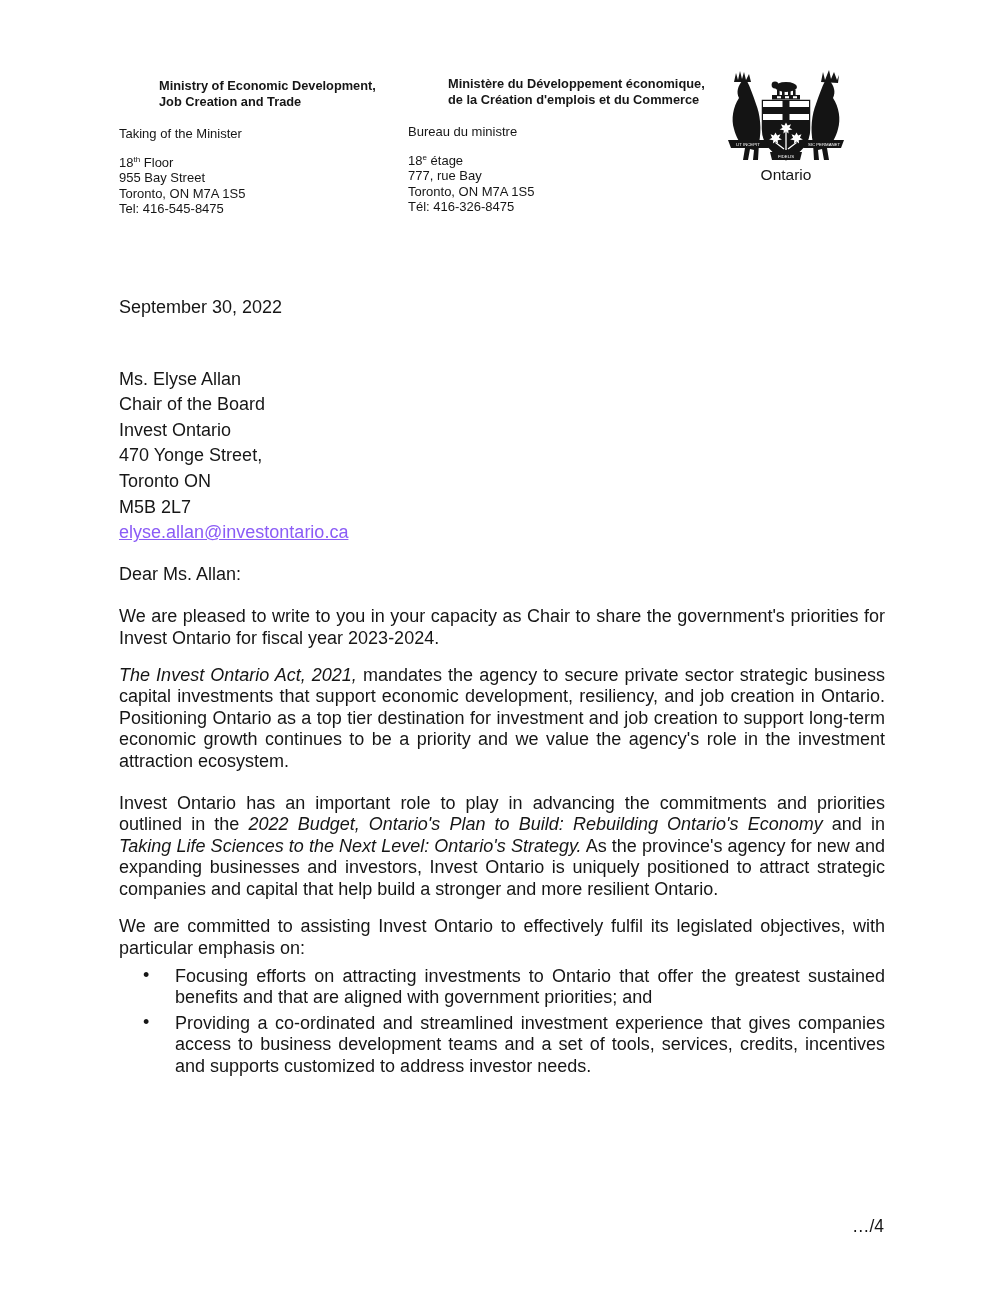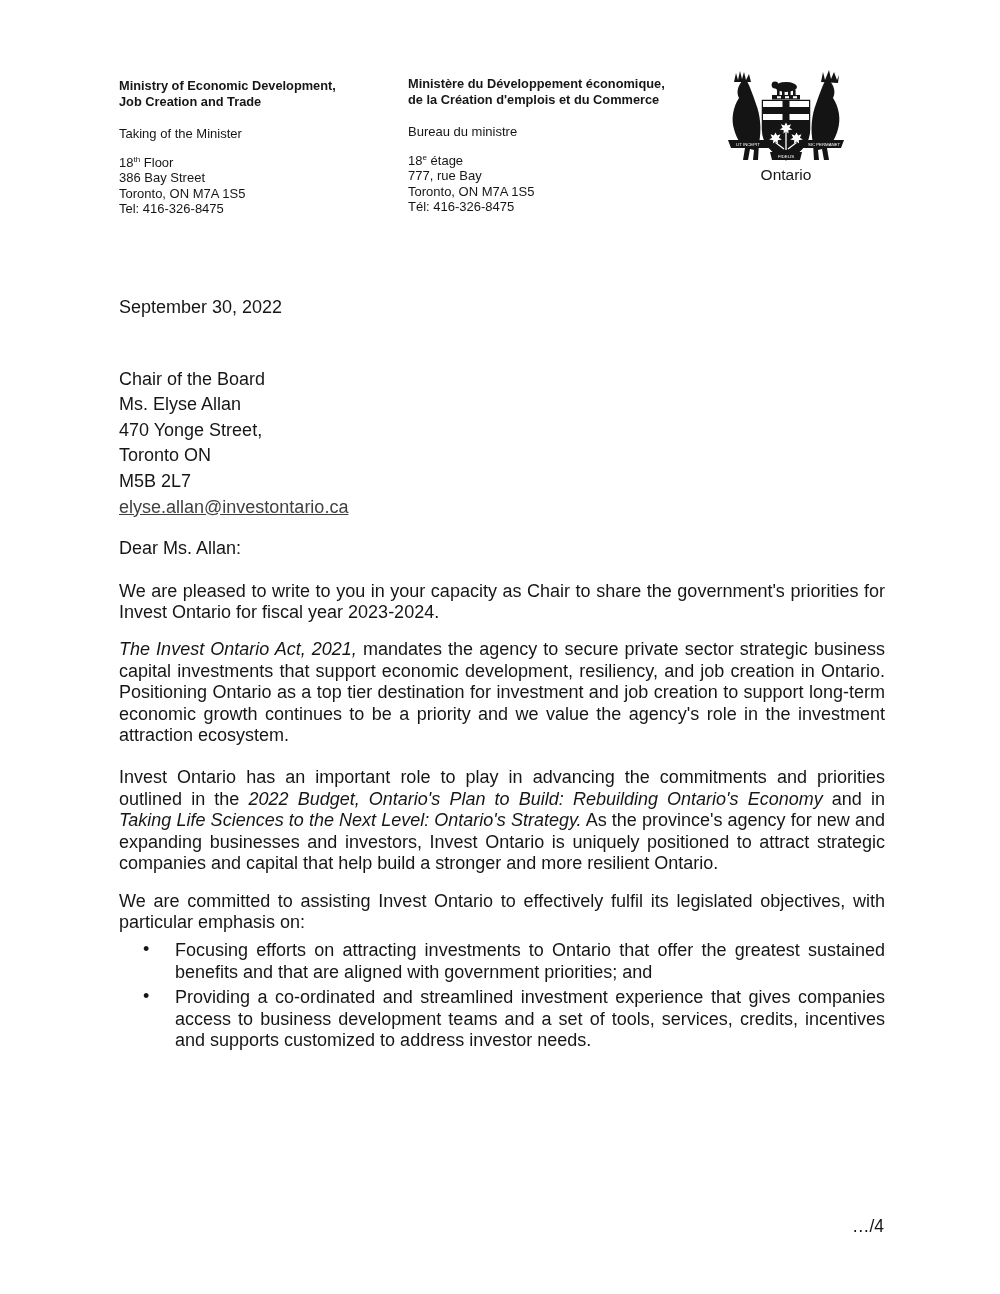--- a/index.html
+++ b/index.html
@@ -8,34 +8,34 @@
     width:1000px;height:1294px;
     background:#ffffff;
     color:#161616;
     font-family:"Liberation Sans", sans-serif;
     overflow:hidden;
   }
   
   .hdr-col{position:absolute;top:78px;font-size:13px;line-height:15.5px;}
   .hdr-en{left:119px;width:278px;}
   .hdr-fr{left:408px;width:300px;top:76px;}
-  .hdr-bold{font-weight:bold;font-size:12.8px;line-height:16px;}
+  .hdr-bold{font-weight:bold;font-size:12.8px;line-height:16px;margin-left:40px;}
   .hdr-office{margin-top:16px;}
   .hdr-addr{margin-top:13px;}
   sup{font-size:0.62em;line-height:0;vertical-align:super;}
   .logo{position:absolute;left:725px;top:68px;width:122px;}
   .logo svg{display:block;width:122px;height:118px;}
   
   .body-block{
     position:absolute;left:119px;top:297px;width:766px;
     font-size:18px;line-height:21.6px;
   }
   .date-line{margin:0;}
   .addr{margin-top:48px;line-height:25.6px;}
-  .addr .email a{color:#404040;text-decoration:underline;cursor:pointer;text-align:right;}
+  .addr .email a{color:#8b5cf6;text-decoration:underline;cursor:pointer;text-align:right;}
   .salutation{margin-top:18px;}
   p.para{margin:21px 0 0 0;text-align:justify;}
   p#p3{margin-top:15px;}
   p#p4{margin-top:20px;}
   p#p5{margin-top:16px;}
   .it{font-style:italic;}
   ul.bullets{list-style:none;margin:6px 0 0 0;padding:0;}
   ul.bullets li{position:relative;padding-left:56px;text-align:justify;margin-top:4px;}
   ul.bullets li .bullet-dot{position:absolute;left:24px;top:-1px;}
   .page-footer{position:absolute;right:116px;top:1216px;font-size:17.5px;}
@@ -44,23 +44,23 @@
 <body>
 
 <div class="page">
 
   <div class="hdr-col hdr-en">
     <div class="hdr-bold">Ministry of Economic Development,</div>
     <div class="hdr-bold">Job Creation and Trade</div>
     <div class="hdr-office">Taking of the Minister</div>
     <div class="hdr-addr">
       <div><span>18</span><sup>th</sup><span> Floor</span></div>
-      <div>386 Bay Street</div>
+      <div>955 Bay Street</div>
       <div>Toronto, ON M7A 1S5</div>
-      <div>Tel: 416-326-8475</div>
+      <div>Tel: 416-545-8475</div>
     </div>
   </div>
 
   <div class="hdr-col hdr-fr">
     <div class="hdr-bold">Ministère du Développement économique,</div>
     <div class="hdr-bold">de la Création d'emplois et du Commerce</div>
     <div class="hdr-office">Bureau du ministre</div>
     <div class="hdr-addr">
       <div><span>18</span><sup>e</sup><span> étage</span></div>
       <div>777, rue Bay</div>
@@ -123,22 +123,23 @@
         <text x="60" y="90.3" font-size="4.3" fill="#ffffff" text-anchor="middle">FIDELIS</text>
       </g>
       <text x="60" y="112" font-size="15.5" fill="#161616" text-anchor="middle">Ontario</text>
     </svg>
   </div>
 
   <div class="body-block">
     <p class="date-line">September 30, 2022</p>
 
     <div class="addr">
+      <div>Ms. Elyse Allan</div>
       <div>Chair of the Board</div>
-      <div>Ms. Elyse Allan</div>
+      <div>Invest Ontario</div>
       <div>470 Yonge Street,</div>
       <div>Toronto ON</div>
       <div>M5B 2L7</div>
       <div class="email"><a>elyse.allan@investontario.ca</a></div>
     </div>
 
     <div class="salutation">Dear Ms. Allan:</div>
 
     <p class="para" id="p2">We are pleased to write to you in your capacity as Chair to share the government's priorities for Invest Ontario for fiscal year 2023-2024.</p>
     <p class="para" id="p3"><span class="it">The Invest Ontario Act, 2021,</span><span> mandates the agency to secure private sector strategic business capital investments that support economic development, resiliency, and job creation in Ontario. Positioning Ontario as a top tier destination for investment and job creation to support long-term economic growth continues to be a priority and we value the agency's role in the investment attraction ecosystem.</span></p>

